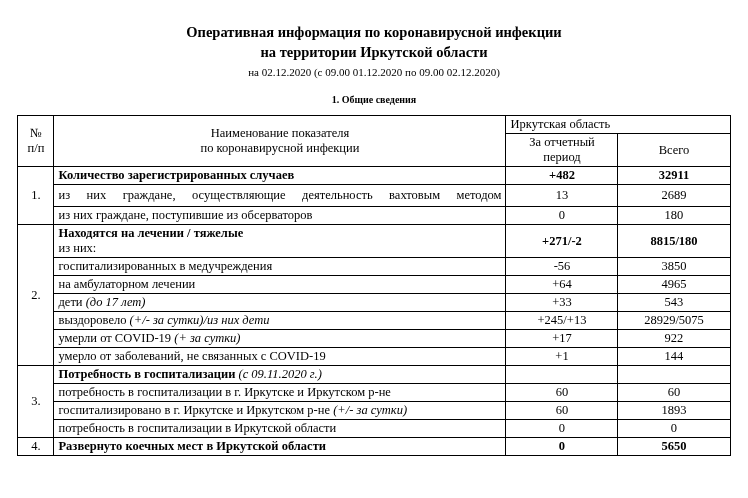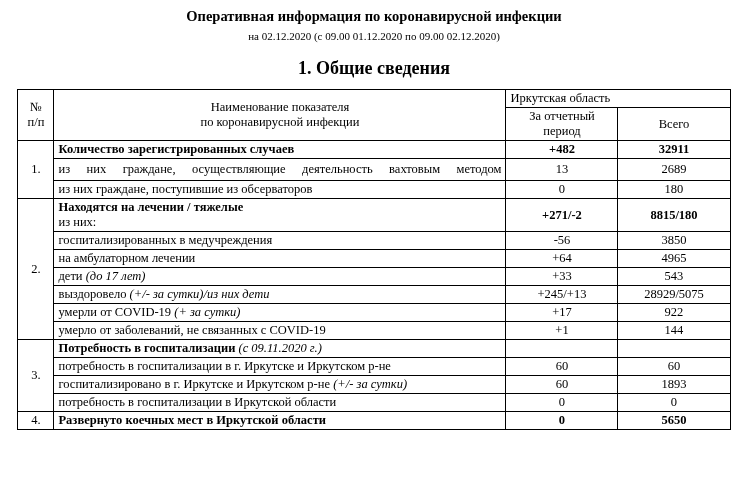--- a/index.html
+++ b/index.html
@@ -11,39 +11,39 @@
     width: 748px;
     height: 498px;
     font-family: "Liberation Serif", serif;
     color: #000000;
     overflow: hidden;
   }
   .page {
     position: relative;
     width: 748px;
     height: 352px;
-    padding: 0;
+    padding: 16px;
     box-sizing: border-box;
   }
   .title-block {
     text-align: center;
     padding-top: 6px;
   }
   .title-line {
     font-size: 14.5px;
     font-weight: bold;
     line-height: 20px;
   }
   .title-line.sub {
     font-weight: normal;
     font-size: 11px;
   }
   .section-heading {
     text-align: center;
-    font-size: 18px;
+    font-size: 10px;
     font-weight: bold;
     margin-top: 12px;
     margin-bottom: 10px;
   }
   table.main {
     border-collapse: collapse;
     width: 712px;
     margin: 0 auto;
     table-layout: fixed;
   }
@@ -95,20 +95,21 @@
   .h-tall { height: 22px; }
   .h-std { height: 17px; }
 </style>
 </head>
 <body>
 
 <div class="page">
 
   <div class="title-block">
     <div class="title-line">Оперативная информация по коронавирусной инфекции</div>
+    <div class="title-line">на территории Иркутской области</div>
     <div class="title-line sub">на 02.12.2020 (с 09.00 01.12.2020 по 09.00 02.12.2020)</div>
   </div>
 
   <div class="section-heading">1. Общие сведения</div>
 
   <table class="main">
     <colgroup>
       <col class="col-num">
       <col class="col-name">
       <col class="col-period">

